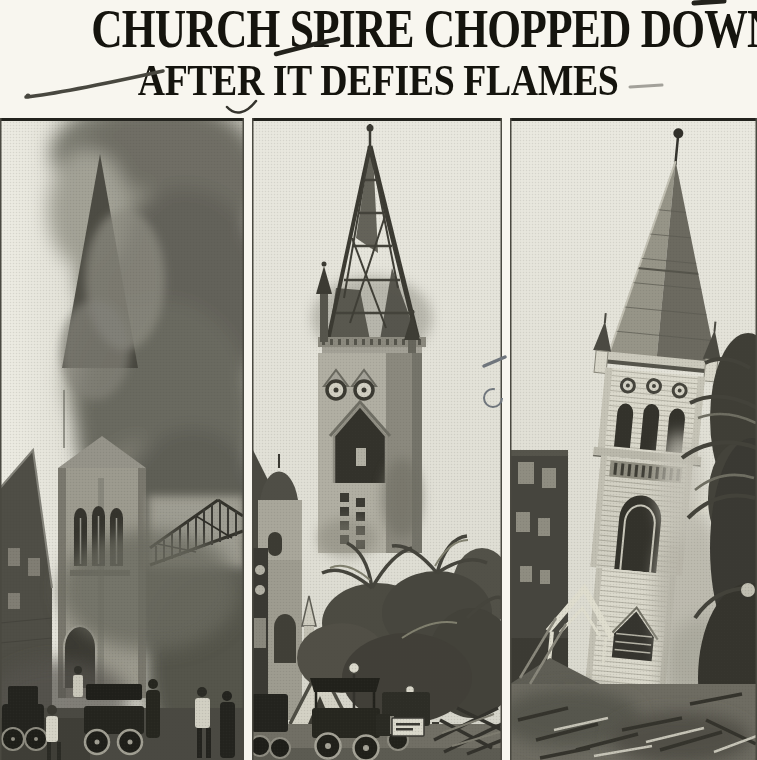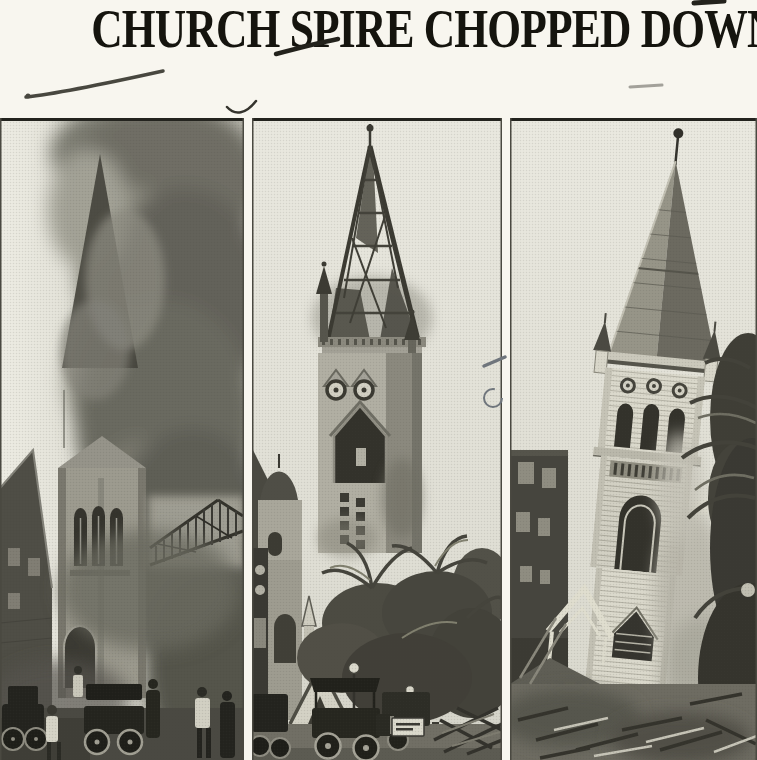--- a/index.html
+++ b/index.html
@@ -16,20 +16,21 @@
   .photo{display:block;background:#dcdbd2;}
   .marks{position:absolute;inset:0;width:757px;height:760px;pointer-events:none;z-index:6;}
 </style>
 </head>
 <body>
 
 <div class="page">
 
   <div class="headline">
     <div class="l1"><span>CHURCH SPIRE CHOPPED DOWN</span></div>
+    <div class="l2"><span>AFTER IT DEFIES FLAMES</span></div>
   </div>
 
   <div class="photos">
 
     <svg class="photo" width="244" height="642" viewBox="0 0 244 642" role="img" aria-label="Church spire engulfed in dark smoke and flames, crowd and vintage cars watching from the street">
       <defs>
         <linearGradient id="sky1" x1="0" y1="0" x2="1" y2="0">
           <stop offset="0" stop-color="#edece3"></stop>
             <stop offset="0.45" stop-color="#dddcd2"></stop>
           <stop offset="1" stop-color="#c3c2b8"></stop>

